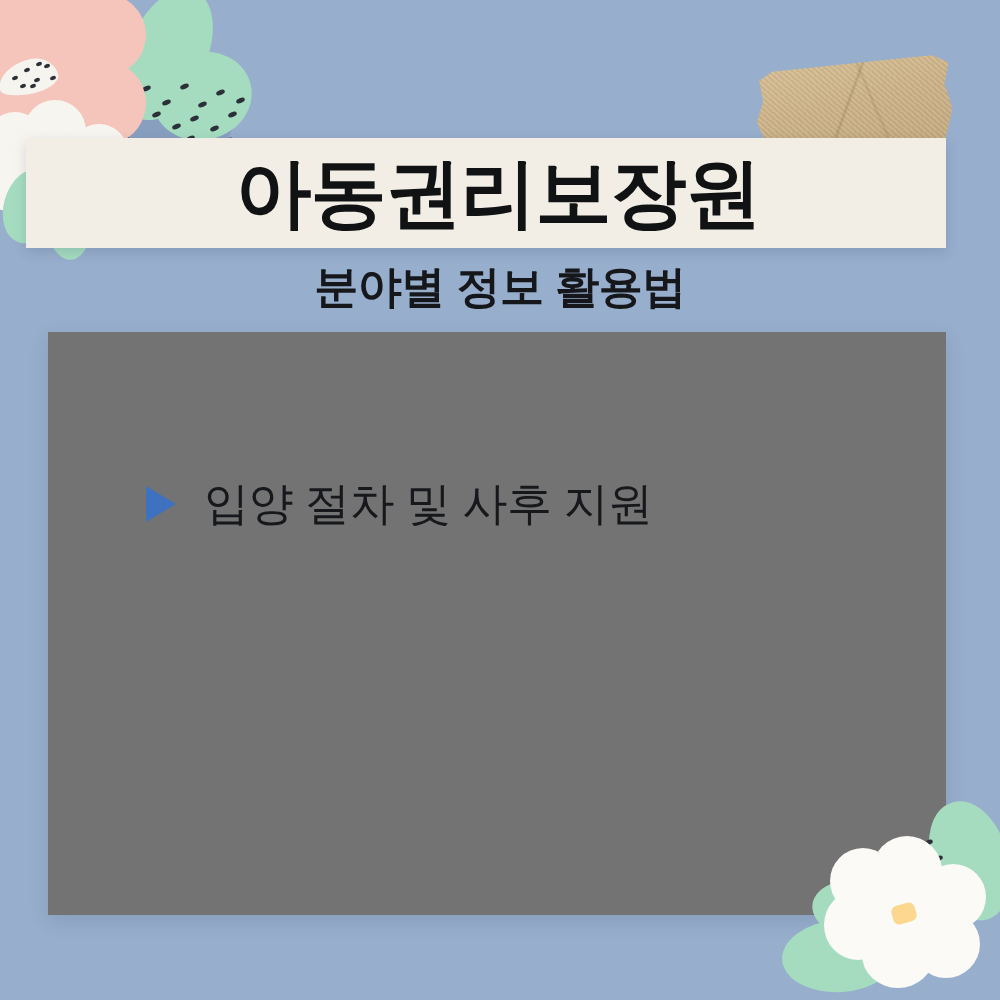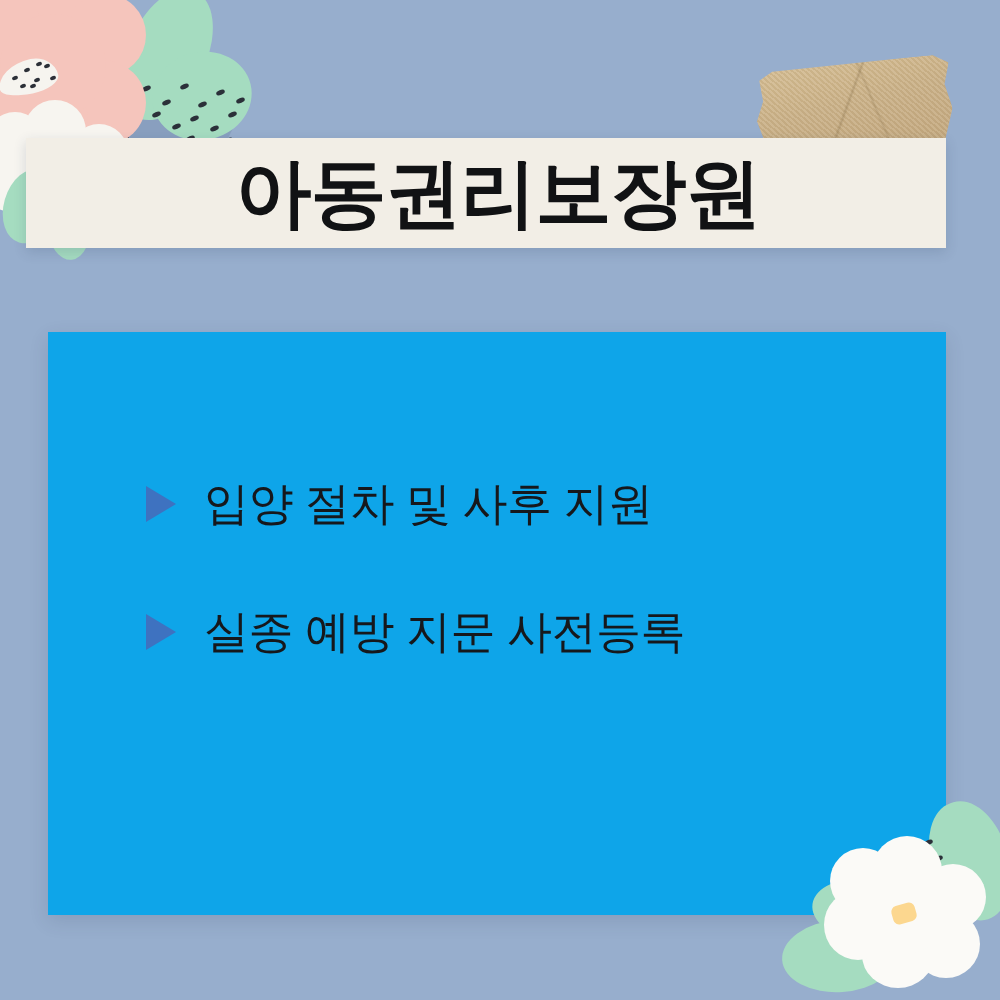--- a/index.html
+++ b/index.html
@@ -157,21 +157,21 @@
     text-align:center;
     font-size:44px; font-weight:bold;
     color:#15171b;
     letter-spacing:-0.5px;
   }
 
   
   #card {
     position:absolute; left:48px; top:332px;
     width:898px; height:583px;
-    background:#0ea5e9;
+    background:#737373;
     box-shadow:0 6px 18px rgba(40,55,85,.14);
   }
 
   #bullet-list {
     position:absolute; left:98px; top:108px;
     width:760px;
   }
   .bullet-row {
     display:flex; align-items:center;
     height:128px;
@@ -262,33 +262,30 @@
     <div class="leaf leaf-tl-3"></div>
     <div class="leaf leaf-tl-4"></div>
   </div>
 
   <div id="tape"></div>
 
   <div id="title-banner">
     <div id="title-text">아동권리보장원</div>
   </div>
 
+  <div id="subtitle">분야별 정보 활용법</div>
 
   <div id="card">
     <div id="bullet-list">
 
       <div class="bullet-row">
         <div class="tri"></div>
         <div class="bullet-label">입양 절차 및 사후 지원</div>
       </div>
 
-      <div class="bullet-row">
-        <div class="tri"></div>
-        <div class="bullet-label">실종 예방 지문 사전등록</div>
-      </div>
 
 
     </div>
   </div>
 
   <div class="deco">
     <div class="leaf leaf-br-1"></div>
     <div class="leaf leaf-br-2"></div>
     <div class="leaf leaf-br-3"></div>
 

